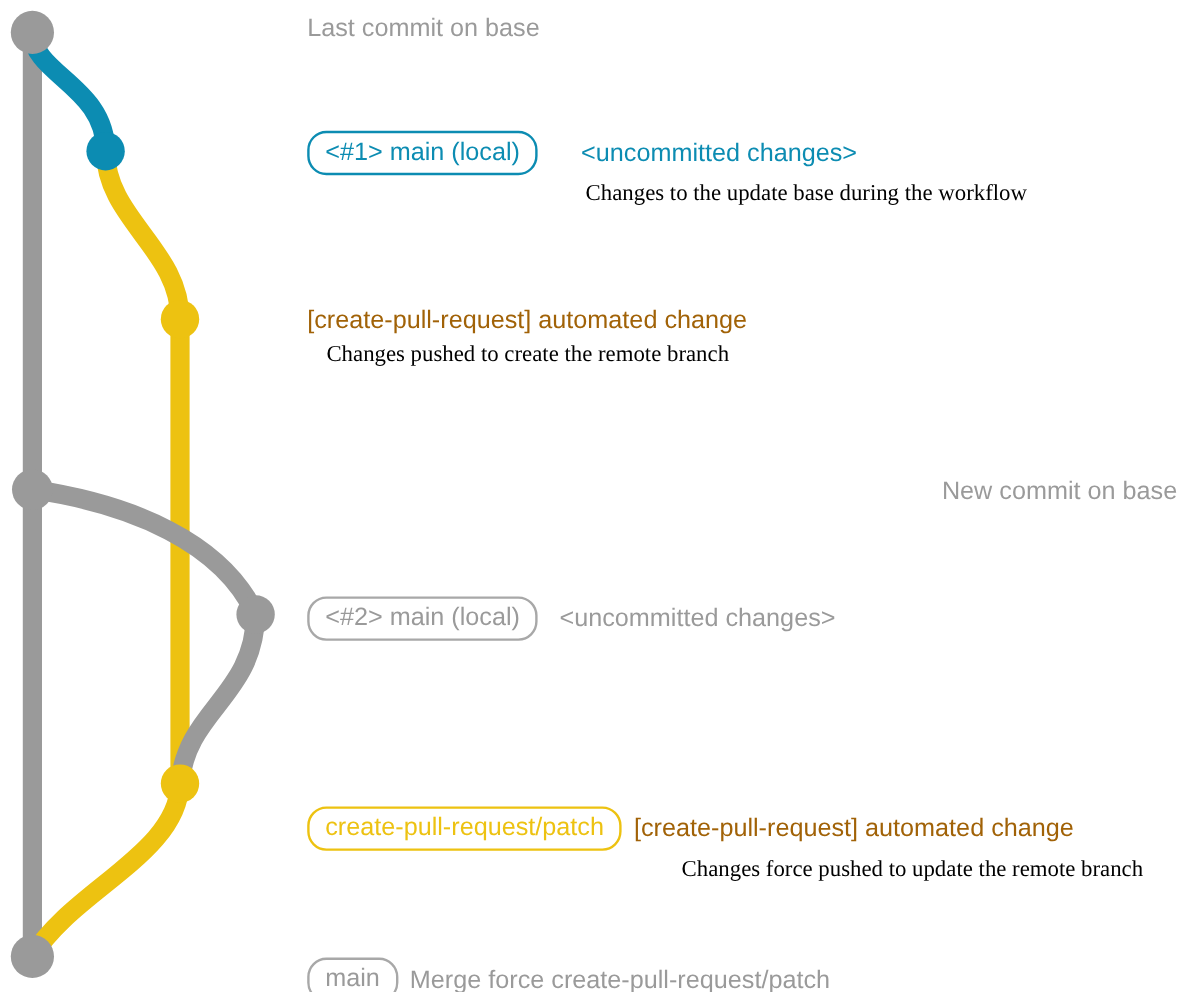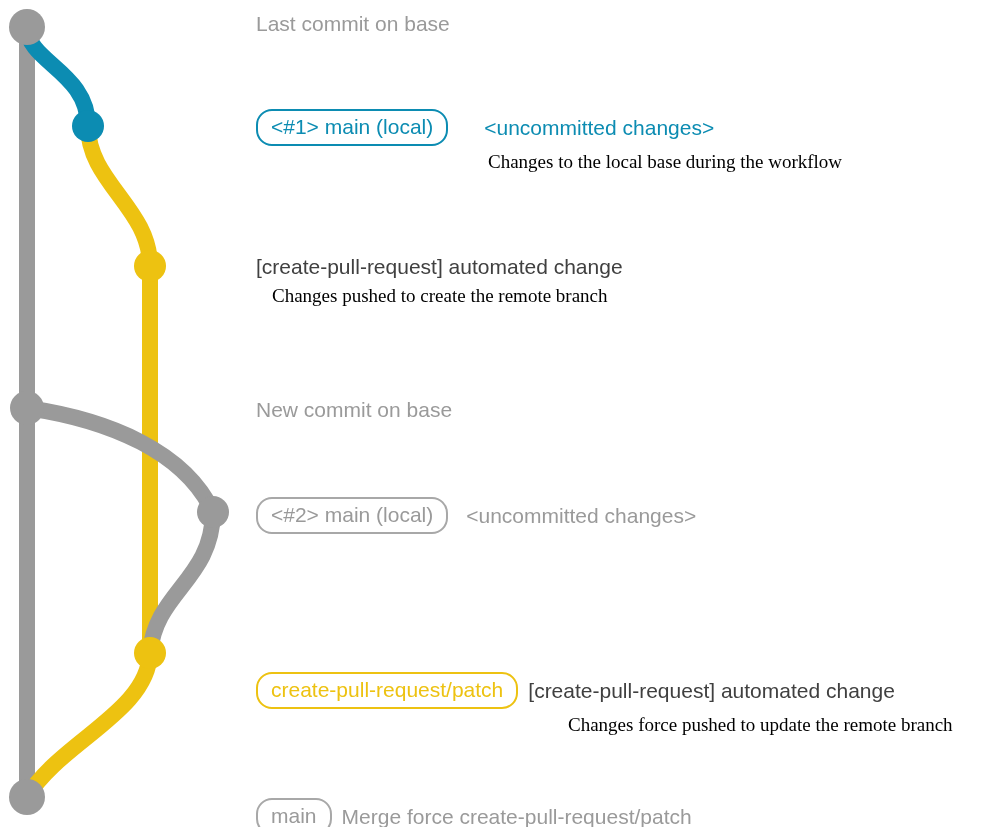--- a/index.html
+++ b/index.html
@@ -54,21 +54,21 @@
   .pill.teal   { border-color: #0c8cb2; color: #0c8cb2; }
   .pill.yellow { border-color: #edc211; color: #edc211; }
   .pill.gray   { border-color: #a8a8a8; color: #9a9a9a; }
 
   .headline {
     font-size: 21px;
     line-height: 26px;
     white-space: nowrap;
   }
   .headline.teal   { color: #0c8cb2; }
-  .headline.yellow { color: #404040; }
+  .headline.yellow { color: #a16207; }
   .headline.gray   { color: #9a9a9a; }
 
   .subtext {
     font-family: "Liberation Serif", serif;
     font-size: 19px;
     line-height: 23px;
     color: #000000;
     white-space: nowrap;
     margin-top: 4px;
   }
@@ -108,32 +108,32 @@
     <div class="row-line" style="padding-left:256px;">
       <span class="headline gray">Last commit on base</span>
     </div>
   </div>
 
   <div class="row" style="top:109px;">
     <div class="row-line" style="padding-left:256px;gap:36px;">
       <span class="pill teal">&lt;#1&gt; main (local)</span>
       <span class="headline teal">&lt;uncommitted changes&gt;</span>
     </div>
-    <div class="subtext" style="padding-left:488px;">Changes to the local base during the workflow</div>
+    <div class="subtext" style="padding-left:488px;">Changes to the update base during the workflow</div>
   </div>
 
   <div class="row" style="top:254px;">
     <div class="row-line" style="padding-left:256px;">
       <span class="headline yellow">[create-pull-request] automated change</span>
     </div>
     <div class="subtext" style="padding-left:272px;">Changes pushed to create the remote branch</div>
   </div>
 
   <div class="row" style="top:397px;">
-    <div class="row-line" style="padding-left:256px;">
+    <div class="row-line" style="padding-left:256px;justify-content:flex-end;">
       <span class="headline gray">New commit on base</span>
     </div>
   </div>
 
   <div class="row" style="top:497px;">
     <div class="row-line" style="padding-left:256px;gap:18px;">
       <span class="pill gray">&lt;#2&gt; main (local)</span>
       <span class="headline gray">&lt;uncommitted changes&gt;</span>
     </div>
   </div>

